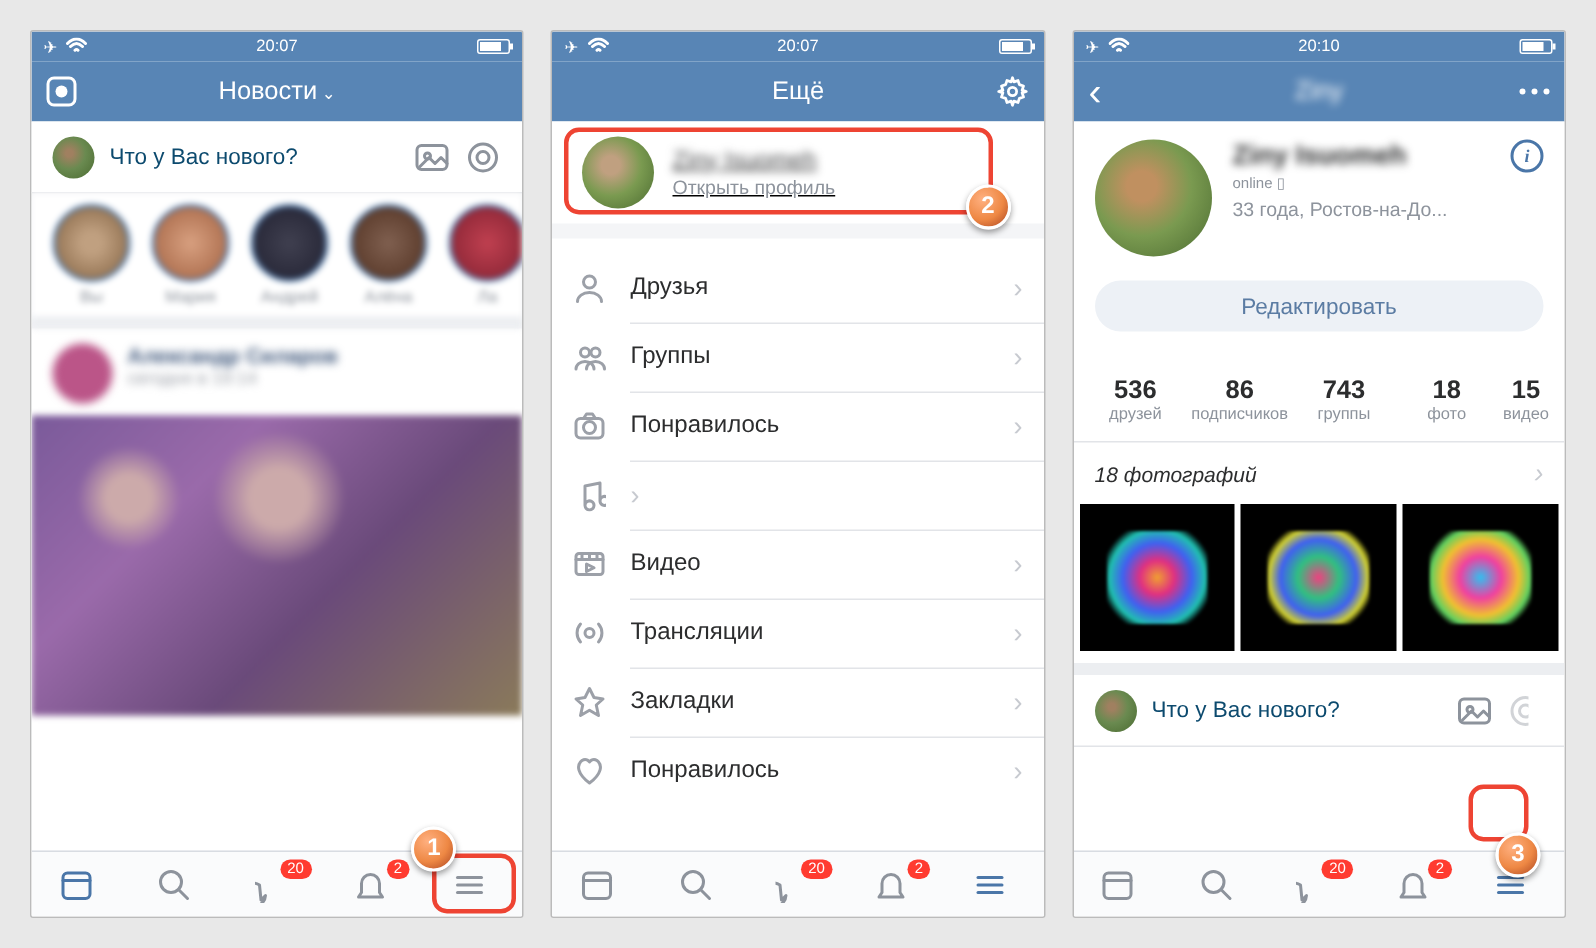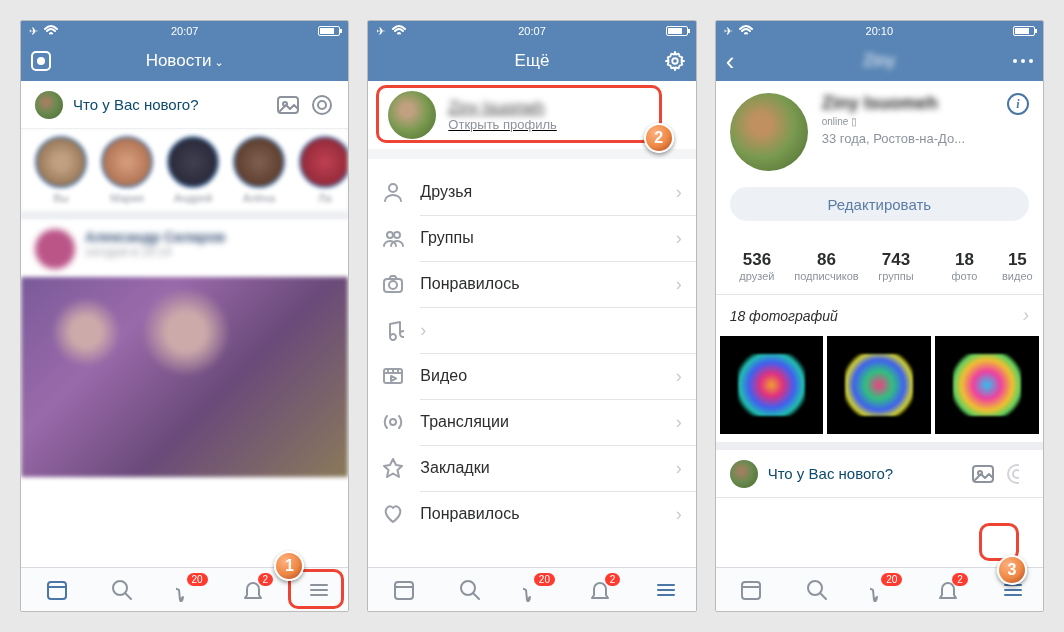--- a/index.html
+++ b/index.html
@@ -97,21 +97,21 @@
     content:""; position:absolute; width:70px; height:70px; border-radius:50%;
     background: radial-gradient(circle, #caa 30%, transparent 70%);
   }
   .post-img::before { top:20px; left:30px;}
   .post-img::after { top:10px; left:120px; width:90px; height:90px; }
   
   .tabbar {
     height:44px; background:#fafbfc; border-top:1px solid #d8dce2; display:flex;
     align-items:center; justify-content:space-around; color:#8d939c;
   }
-  .tab { position:relative; width:30px; height:30px; display:flex; align-items:center; justify-content:flex-end;}
+  .tab { position:relative; width:30px; height:30px; display:flex; align-items:center; justify-content:flex-start;}
   .tab svg { width:24px; height:24px; }
   .tab.active svg { stroke:#4a76a8; fill:none;}
   .badge {
     position:absolute; top:-2px; right:-8px; background:#ff3b30; color:#fff;
     font-size:10px; padding:1px 5px; border-radius:9px; font-weight:500;
   }
   
   .annot {
     position:absolute; border:3px solid #e43; border-radius:10px; pointer-events:none;
   }

